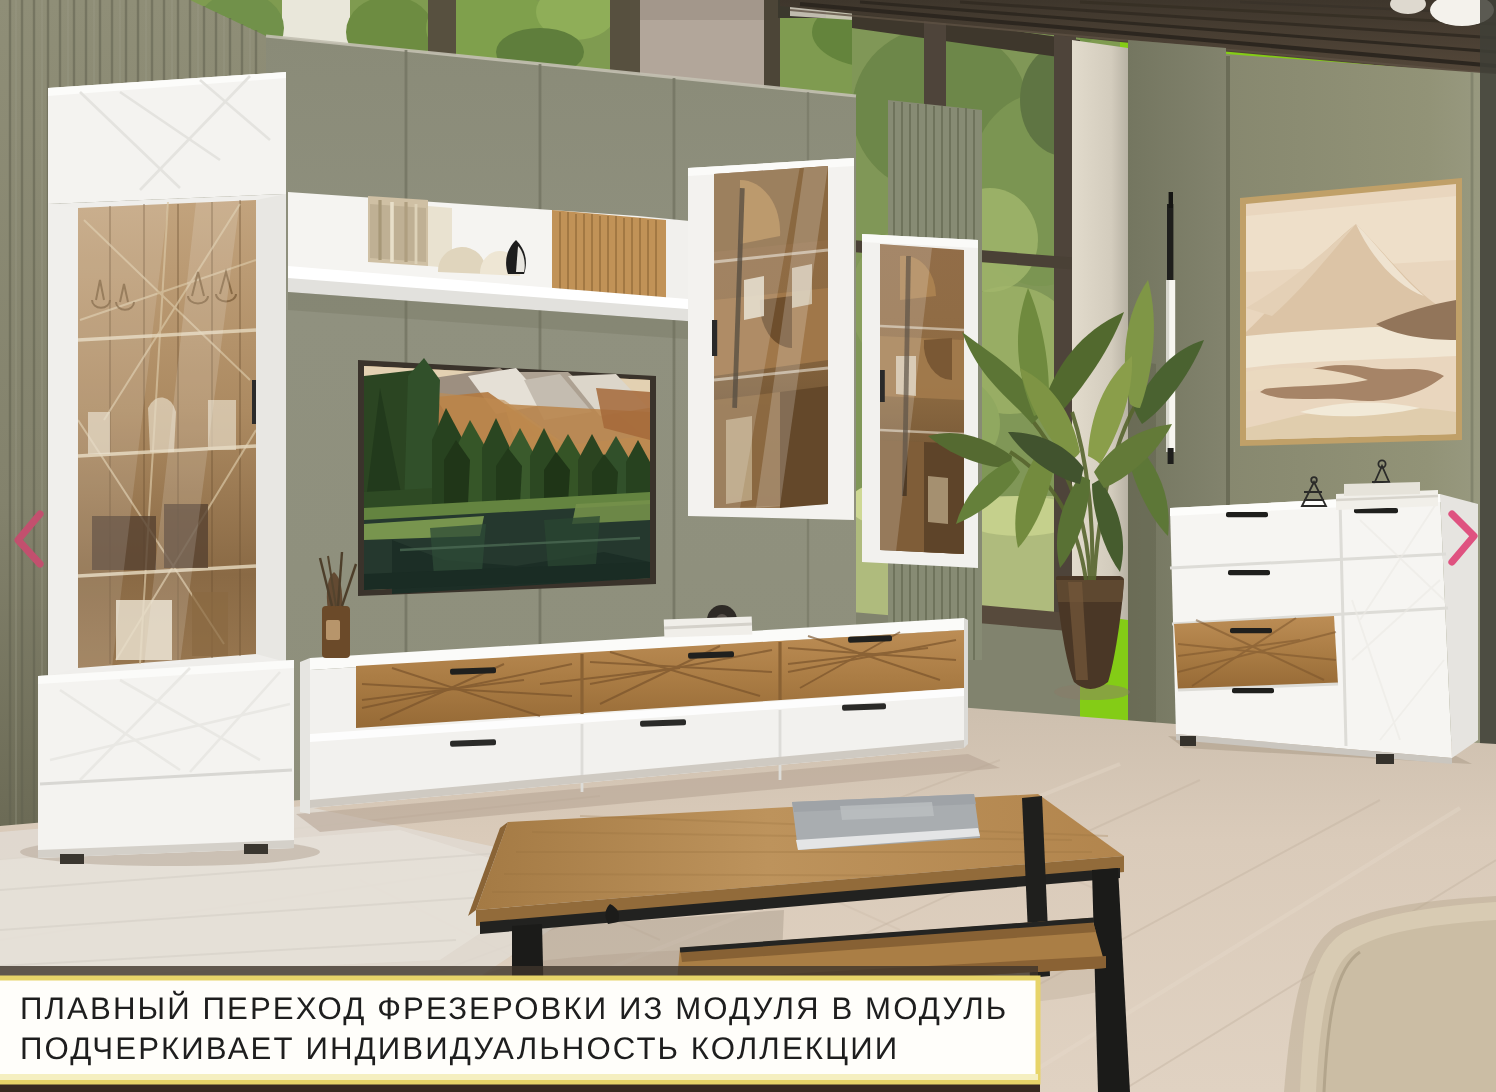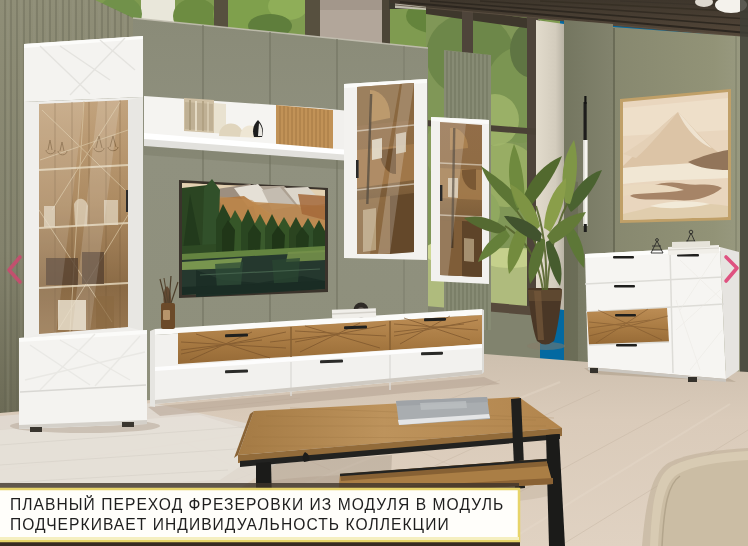--- a/index.html
+++ b/index.html
@@ -1,16 +1,16 @@
 <!DOCTYPE html>
 <html><head>
 <meta charset="utf-8">
 <style>
 html,body{margin:0;padding:0;background:#777}
-#scene{position:relative;width:748px;height:546px;overflow:hidden;background:#0369a1;font-family:"Liberation Sans",sans-serif}
+#scene{position:relative;width:748px;height:546px;overflow:hidden;background:#84cc16;font-family:"Liberation Sans",sans-serif}
 #scene svg{position:absolute;top:0;left:0;display:block}
 </style>
 </head>
 <body>
 <div id="scene">
 <svg width="748" height="546" viewBox="0 0 748 546">
 <defs>
 <linearGradient id="oak" x1="0" y1="0" x2="0" y2="1">
 <stop offset="0" stop-color="#bc8d55"></stop>
           <stop offset="0.5" stop-color="#aa7c44"></stop>

